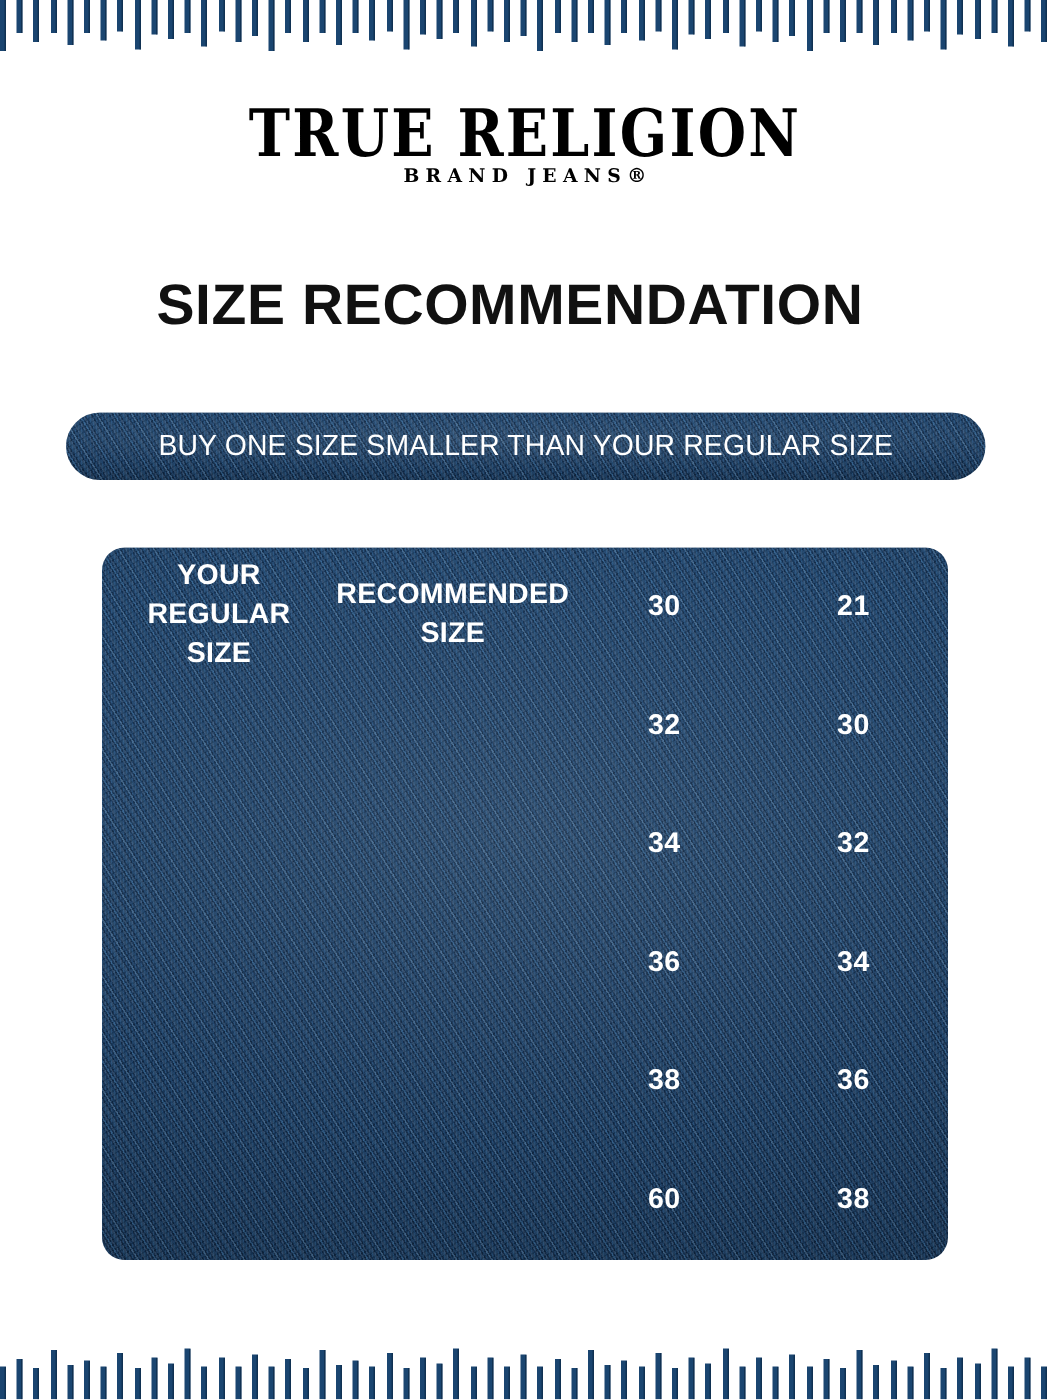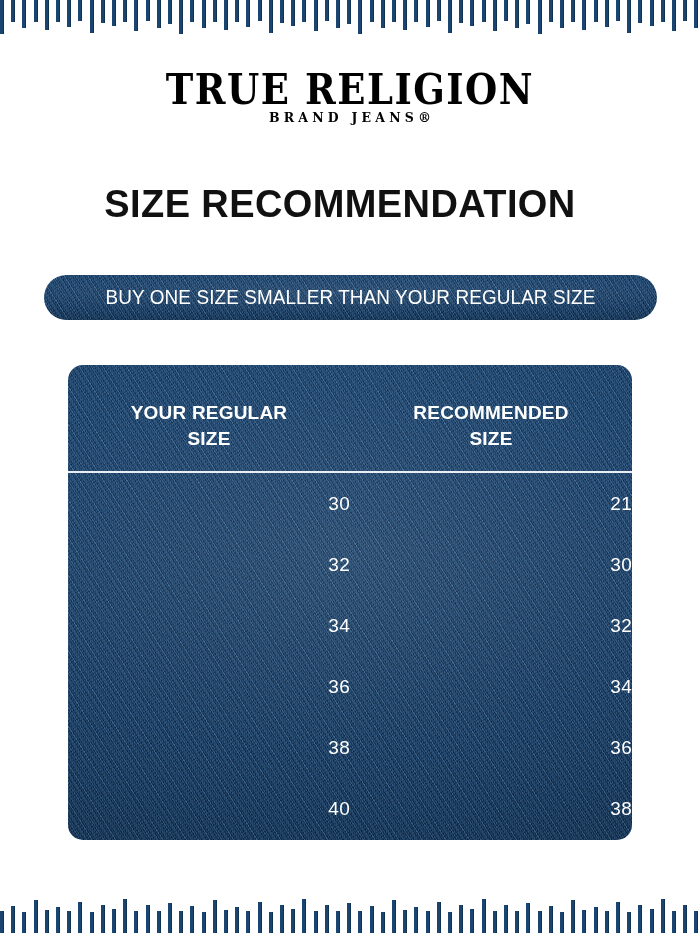--- a/index.html
+++ b/index.html
@@ -155,22 +155,21 @@
     left: 68px;
     width: 564px;
     height: 475px;
     border-radius: 15px;
     overflow: hidden;
   }
   .table-inner {
     position: absolute;
     inset: 0;
     display: flex;
-    flex-direction: column;
-    margin-top: 16px;
+    flex-direction: row;
   }
   .thead {
     height: 90px;
     display: flex;
     align-items: center;
     flex: 0 0 auto;
   }
   .th {
     flex: 1 1 50%;
     text-align: center;
@@ -191,24 +190,24 @@
     display: flex;
     flex-direction: column;
   }
   .row {
     flex: 1 1 0;
     display: flex;
     align-items: center;
   }
   .cell {
     flex: 1 1 50%;
-    text-align: right;
+    text-align: center;
     color: #ffffff;
     font-size: 19px;
-    font-weight: 400;
+    font-weight: 700;
     letter-spacing: 0.3px;
   }
 </style>
 </head>
 <body>
 
 <div class="ruler ruler-top">
     <div class="tick" style="left: 0px; height: 34px; background: rgb(26, 69, 112);"></div>
     <div class="tick" style="left: 11.2px; height: 22px; background: rgb(26, 69, 112);"></div>
     <div class="tick" style="left: 22.4px; height: 28px; background: rgb(26, 69, 112);"></div>
@@ -315,21 +314,21 @@
       </div>
       <div class="row">
         <div class="cell">36</div>
         <div class="cell">34</div>
       </div>
       <div class="row">
         <div class="cell">38</div>
         <div class="cell">36</div>
       </div>
       <div class="row">
-        <div class="cell">40</div>
+        <div class="cell">60</div>
         <div class="cell">38</div>
       </div>
     </div>
   </div>
 </div>
 
 <div class="ruler ruler-bottom">
     <div class="tick" style="left: 0px; height: 22px; background: rgb(26, 69, 112);"></div>
     <div class="tick" style="left: 11.2px; height: 27px; background: rgb(26, 69, 112);"></div>
     <div class="tick" style="left: 22.4px; height: 21px; background: rgb(26, 69, 112);"></div>

